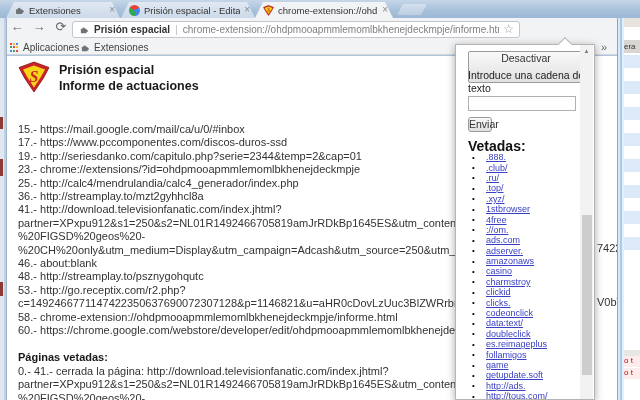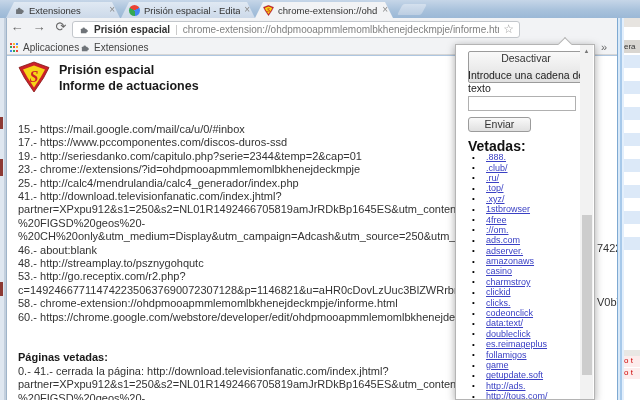--- a/index.html
+++ b/index.html
@@ -67,21 +67,21 @@
   
   .popup { position:absolute; left:455px; top:44px; width:140px; height:356px; background:#fff;
     border:1px solid #b4b4b4; box-shadow:0 2px 8px rgba(0,0,0,.35); z-index:5; }
   .popup-arrow { position:absolute; left:104px; top:-6px; width:10px; height:10px; background:#fff;
     border-left:1px solid #b4b4b4; border-top:1px solid #b4b4b4; transform:rotate(45deg); }
   .btn { background:linear-gradient(180deg,#f9f9f9,#e0e0e0); border:1px solid #9b9b9b; border-radius:2px;
     font-size:10.5px; color:#333; text-align:center; font-family:"Liberation Sans",sans-serif; }
   .btn-disable { position:absolute; left:12px; top:6px; width:116px; height:32px; line-height:13px; }
   .popup-prompt { position:absolute; left:12px; top:24px; font-size:10.5px; color:#222; line-height:13px; }
   .popup-input { position:absolute; left:12px; top:51px; width:108px; height:15px; border:1px solid #b0b0b0; }
-  .btn-send { position:absolute; left:12px; top:72px; width:63px; height:15px; line-height:13px; border-radius:3px; }
+  .btn-send { position:absolute; left:12px; top:72px; width:24px; height:15px; line-height:13px; border-radius:3px; }
   .popup-vet-h { position:absolute; left:12px; top:93px; font-size:14px; font-weight:bold; color:#111; }
   .vet-list { position:absolute; left:16px; top:107px; width:108px; overflow:hidden; height:249px; }
   .vet-item { display:flex; height:10.4px; align-items:center; }
   .vet-item .bullet { font-size:8px; color:#000; width:14px; }
   .vet-item a { font-size:9px; color:#3a40c4; text-decoration:underline; white-space:nowrap; }
   .pop-scroll { position:absolute; right:1px; top:0; width:13px; height:354px; background:#f2f2f2; }
   .pop-scroll .arrow { display:block; text-align:center; font-size:6px; color:#777; padding-top:3px; }
   .pop-thumb { position:absolute; left:1.5px; top:170px; width:10px; height:160px; background:#cdcdcd; }
 
   
@@ -197,20 +197,21 @@
     </div>
   </div>
 
   <div class="rows rows-permitted">
 
   <div>15.- https://mail.google.com/mail/ca/u/0/#inbox</div>
       <div>17.- https://www.pccomponentes.com/discos-duros-ssd</div>
       <div>19.- http://seriesdanko.com/capitulo.php?serie=2344&amp;temp=2&amp;cap=01</div>
       <div>23.- chrome://extensions/?id=ohdpmooapmmlemomlbkhenejdeckmpje</div>
       <div>25.- http://calc4/mendrulandia/calc4_generador/index.php</div>
+      <div>36.- http://streamplay.to/mzt2gyhhcl8a</div>
       <div>41.- http://download.televisionfanatic.com/index.jhtml?</div>
       <div>partner=XPxpu912&amp;s1=250&amp;s2=NL01R1492466705819amJrRDkBp1645ES&amp;utm_content=n%20-%</div>
       <div>%20FIGSD%20geos%20-</div>
       <div>%20CH%20only&amp;utm_medium=Display&amp;utm_campaign=Adcash&amp;utm_source=250&amp;utm_term=11</div>
       <div>46.- about:blank</div>
       <div>48.- http://streamplay.to/psznygohqutc</div>
       <div>53.- http://go.receptix.com/r2.php?</div>
       <div>c=1492466771147422350637690072307128&amp;p=1146821&amp;u=aHR0cDovLzUuc3BlZWRrbm93LmNvL</div>
       <div>58.- chrome-extension://ohdpmooapmmlemomlbkhenejdeckmpje/informe.html</div>
       <div>60.- https://chrome.google.com/webstore/developer/edit/ohdpmooapmmlemomlbkhenejdeckmpje</div>

